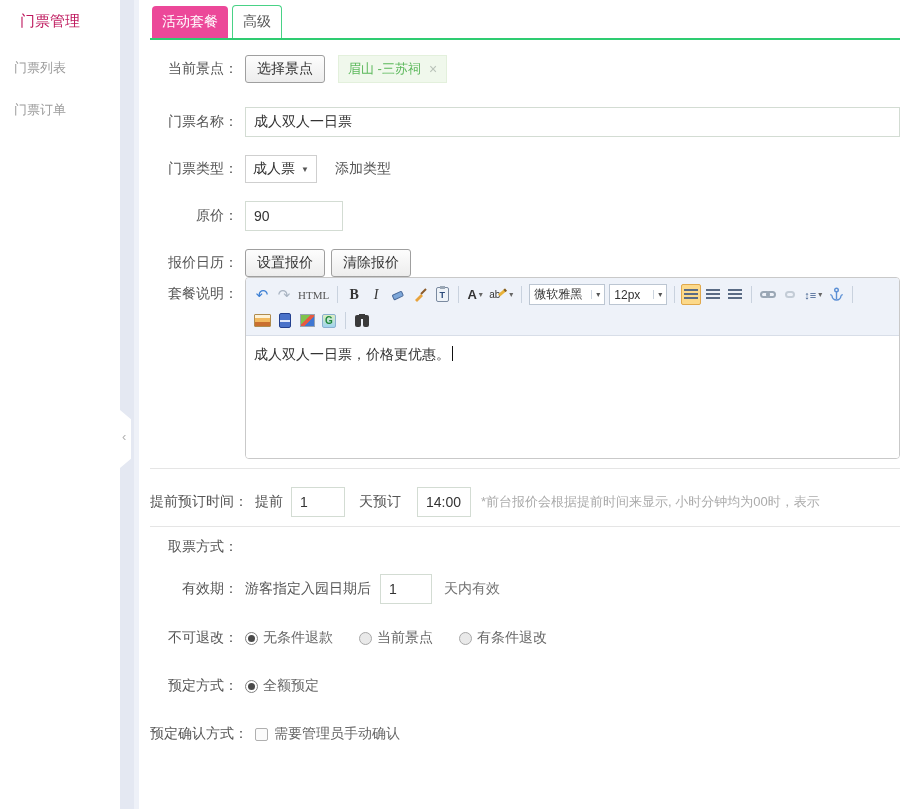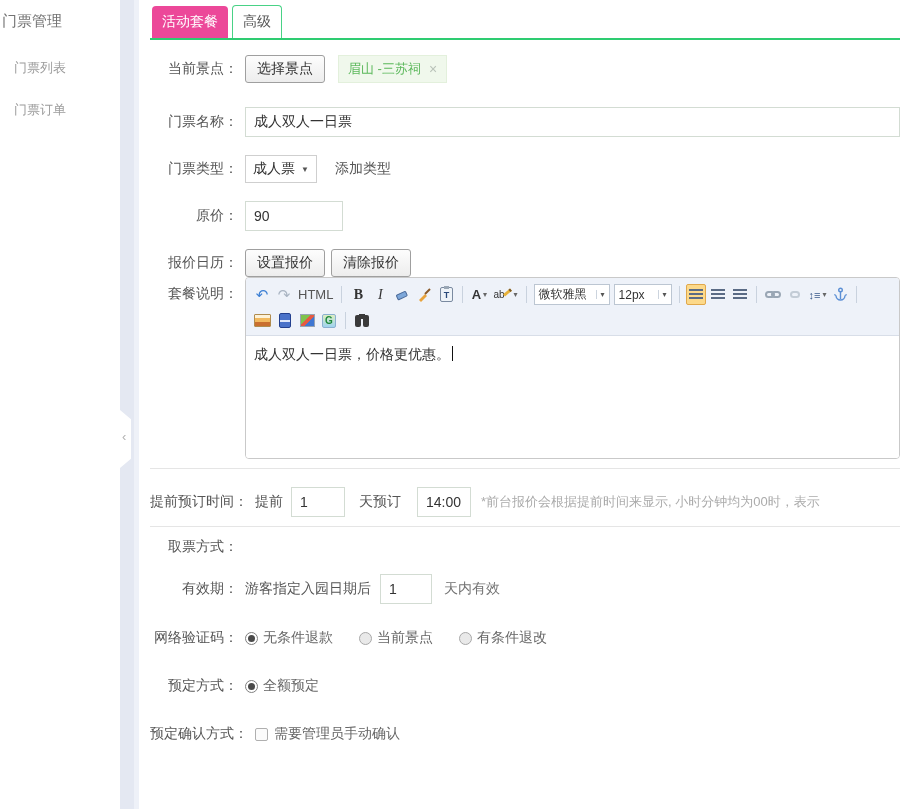--- a/index.html
+++ b/index.html
@@ -1,21 +1,21 @@
 <!DOCTYPE html>
 <html><head>
 <meta charset="utf-8">
 <style>
   * { margin:0; padding:0; box-sizing:border-box; }
   html,body { width:900px; height:809px; background:#fff; overflow:hidden;
               font-family:"Liberation Sans",sans-serif; position:relative; }
 
   
   .sidebar { position:absolute; left:0; top:0; width:120px; height:100%; background:#fff; }
-  .sb-title { margin:12px 0 0 2px; font-size:15px; color:#737373; }
+  .sb-title { margin:12px 0 0 20px; font-size:15px; color:#be185d; }
   .sb-item  { margin:24px 0 0 14px; font-size:13px; color:#9c9c9c; cursor:pointer; }
   .sb-item.first { margin-top:28px; }
 
   .sb-strip  { position:absolute; left:120px; top:0; width:14px; height:100%; background:#e4e8f2; }
   .sb-strip2 { position:absolute; left:134px; top:0; width:5px; height:100%; background:#eef1f8; }
   .collapse-tab { position:absolute; left:120px; top:410px; width:11px; height:58px; background:#fff;
                   clip-path:polygon(0 0,100% 16%,100% 84%,0 100%); }
   .collapse-chevron { position:absolute; left:122px; top:429px; color:#b3b3b3; font-size:13px; }
 
   
@@ -58,21 +58,21 @@
   .editor { flex:1; border:1px solid #c9c9c9; border-radius:4px; overflow:hidden; }
   .ed-toolbar { background:#eef2f9; padding:3px 5px 2px 5px; border-bottom:1px solid #d8dee8; }
   .ed-row { display:flex; align-items:center; height:27px; }
   .ed-row.second { height:25px; }
   .tbtn { display:inline-flex; align-items:center; justify-content:center; min-width:20px; height:21px;
           padding:0 2px; margin:0 1px; border-radius:2px; cursor:pointer; color:#333; }
   .tbtn.active { background:#fcd98a; border:1px solid #e0a84c; }
   .tsep { width:1px; height:17px; background:#c9d2de; margin:0 5px; }
   .g-undo { color:#3b7fd4; font-size:15px; }
   .g-redo { color:#a9b4c2; font-size:15px; }
-  .g-html { font-size:13px; color:#555; letter-spacing:0; }
+  .g-html { font-size:11px; color:#555; letter-spacing:0;font-family:Liberation Serif, serif; }
   .g-bold { font-weight:bold; font-size:14px; font-family:"Liberation Serif",serif; }
   .g-italic { font-style:italic; font-size:14px; font-family:"Liberation Serif",serif; }
   .g-A { font-weight:bold; font-size:13px; color:#333; }
   .g-ab { font-size:10px; color:#333; }
   .mini-caret { font-size:8px; color:#666; margin-left:2px; }
   .tsel { display:inline-flex; align-items:center; justify-content:space-between; background:#fff;
           border:1px solid #bcc6d2; height:21px; font-size:12px; color:#333; padding:0 4px; margin:0 2px; cursor:pointer; }
   .tsel .caret { font-size:8px; color:#555; border-left:1px solid #ccd4de; padding-left:4px; margin-left:5px; }
   .al { width:14px; height:11px; background:repeating-linear-gradient(to bottom,#5a6b85 0 2px,transparent 2px 4px); }
   .chain { display:inline-block; width:10px; height:7px; border:2px solid #9aa7b5; border-radius:4px; }
@@ -304,21 +304,21 @@
     <div class="lbl">
         <span>有效期：</span>
       </div>
     <span style="font-size:14px;color:#555;">游客指定入园日期后</span>
     <input class="inp" style="width: 52px; margin-left: 9px;" value="1">
     <span style="font-size:14px;color:#737373;margin-left:12px;">天内有效</span>
   </div>
 
   <div class="row" style="margin-top:25px;">
     <div class="lbl">
-        <span>网络验证码：</span>
+        <span>不可退改：</span>
       </div>
     <span class="opt">
       <span class="rdo on"></span>
       <span>无条件退款</span>
     </span>
     <span class="opt">
       <span class="rdo"></span>
       <span>当前景点</span>
     </span>
     <span class="opt">

